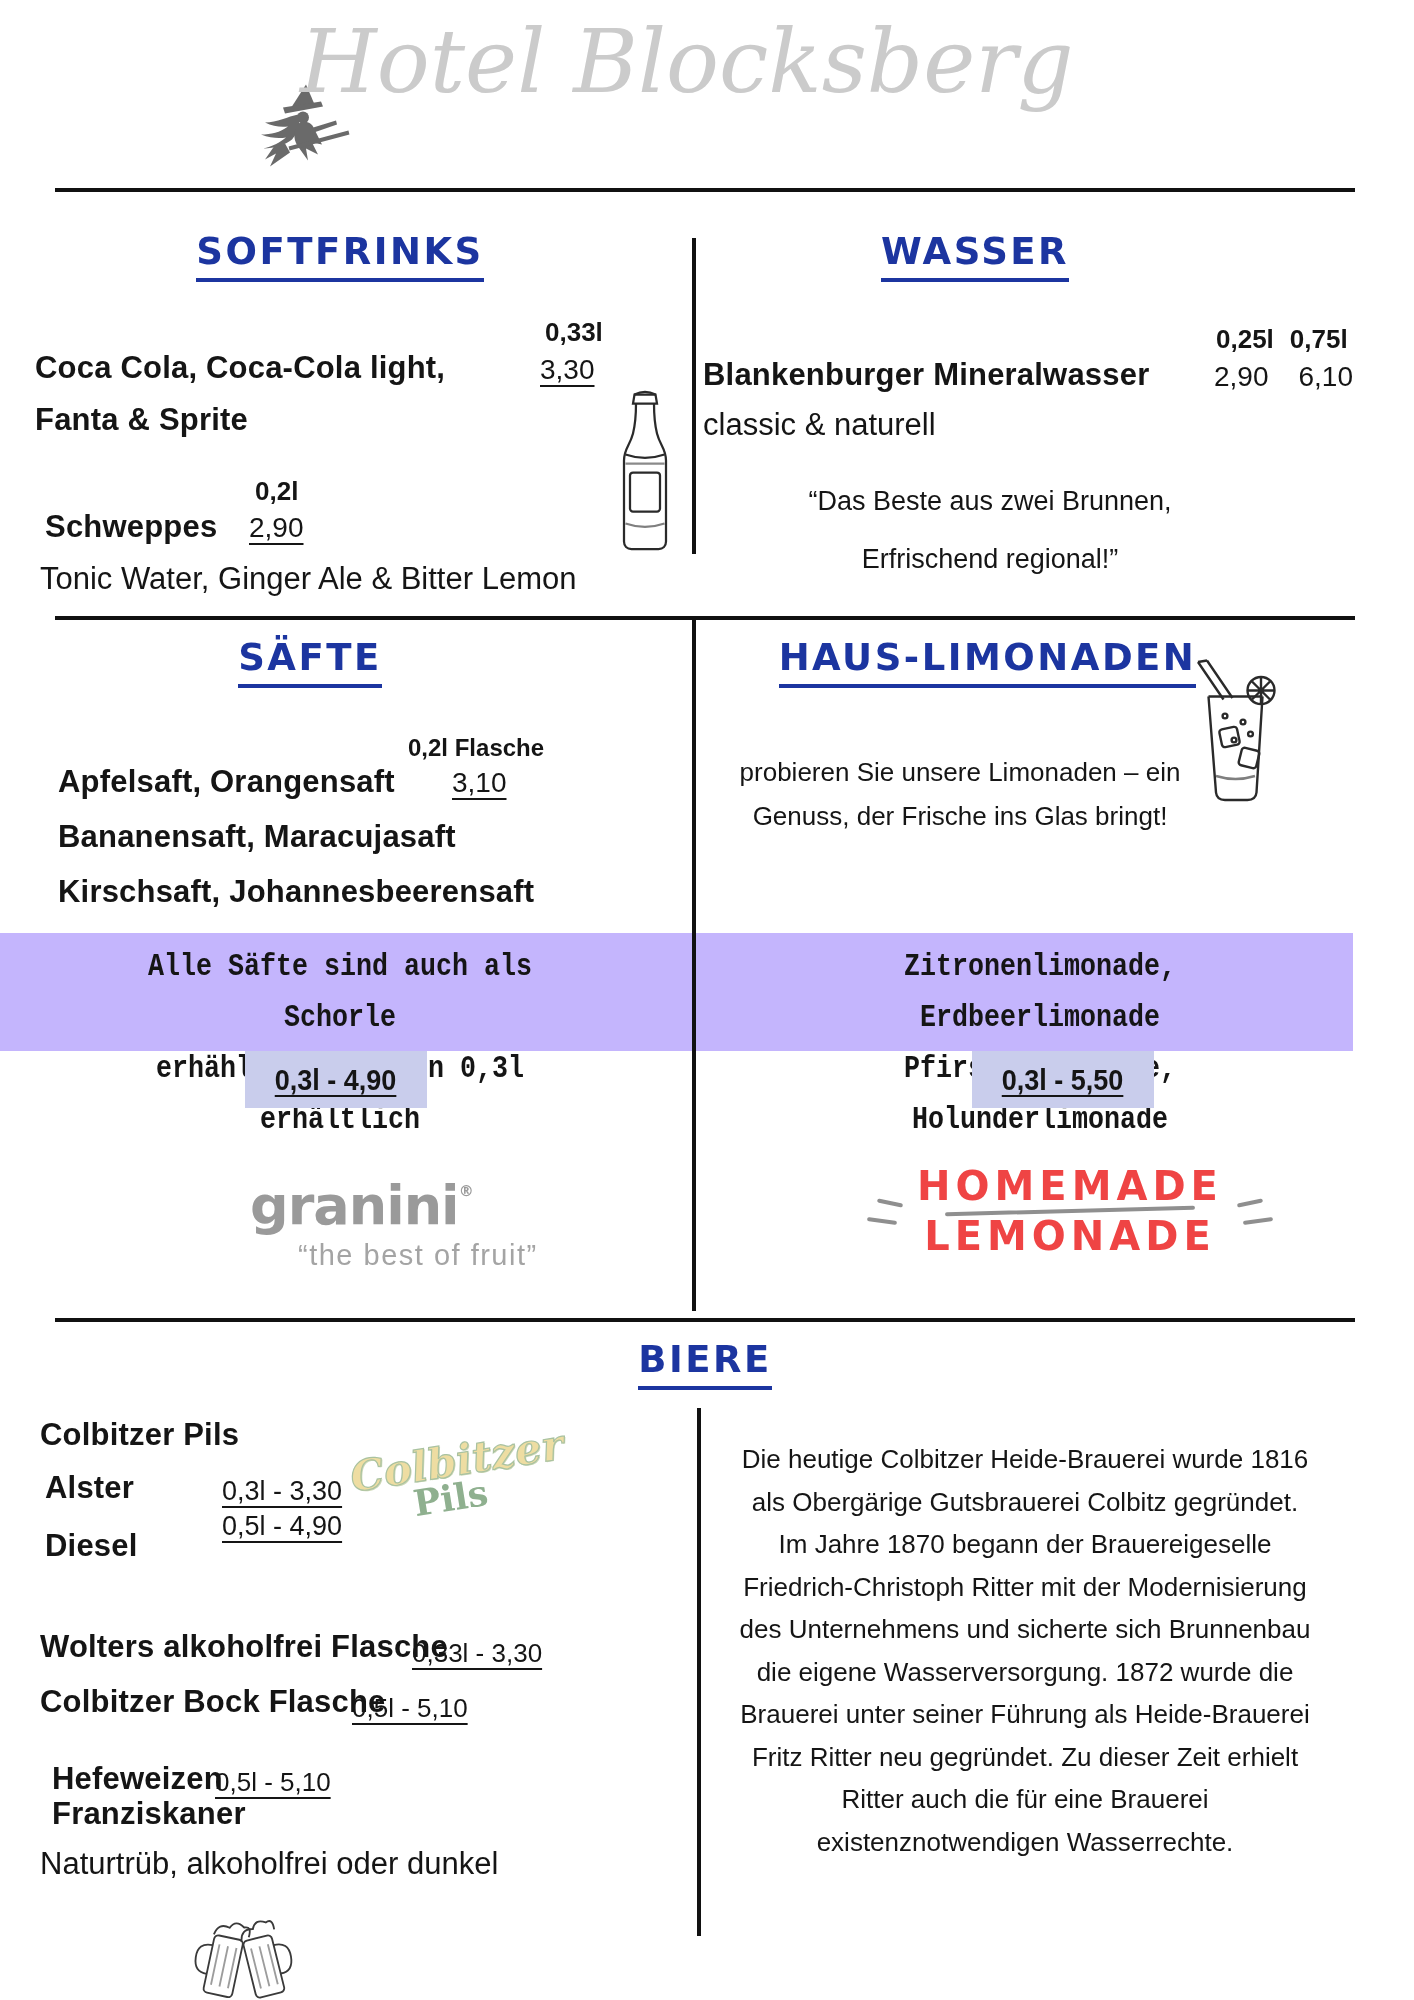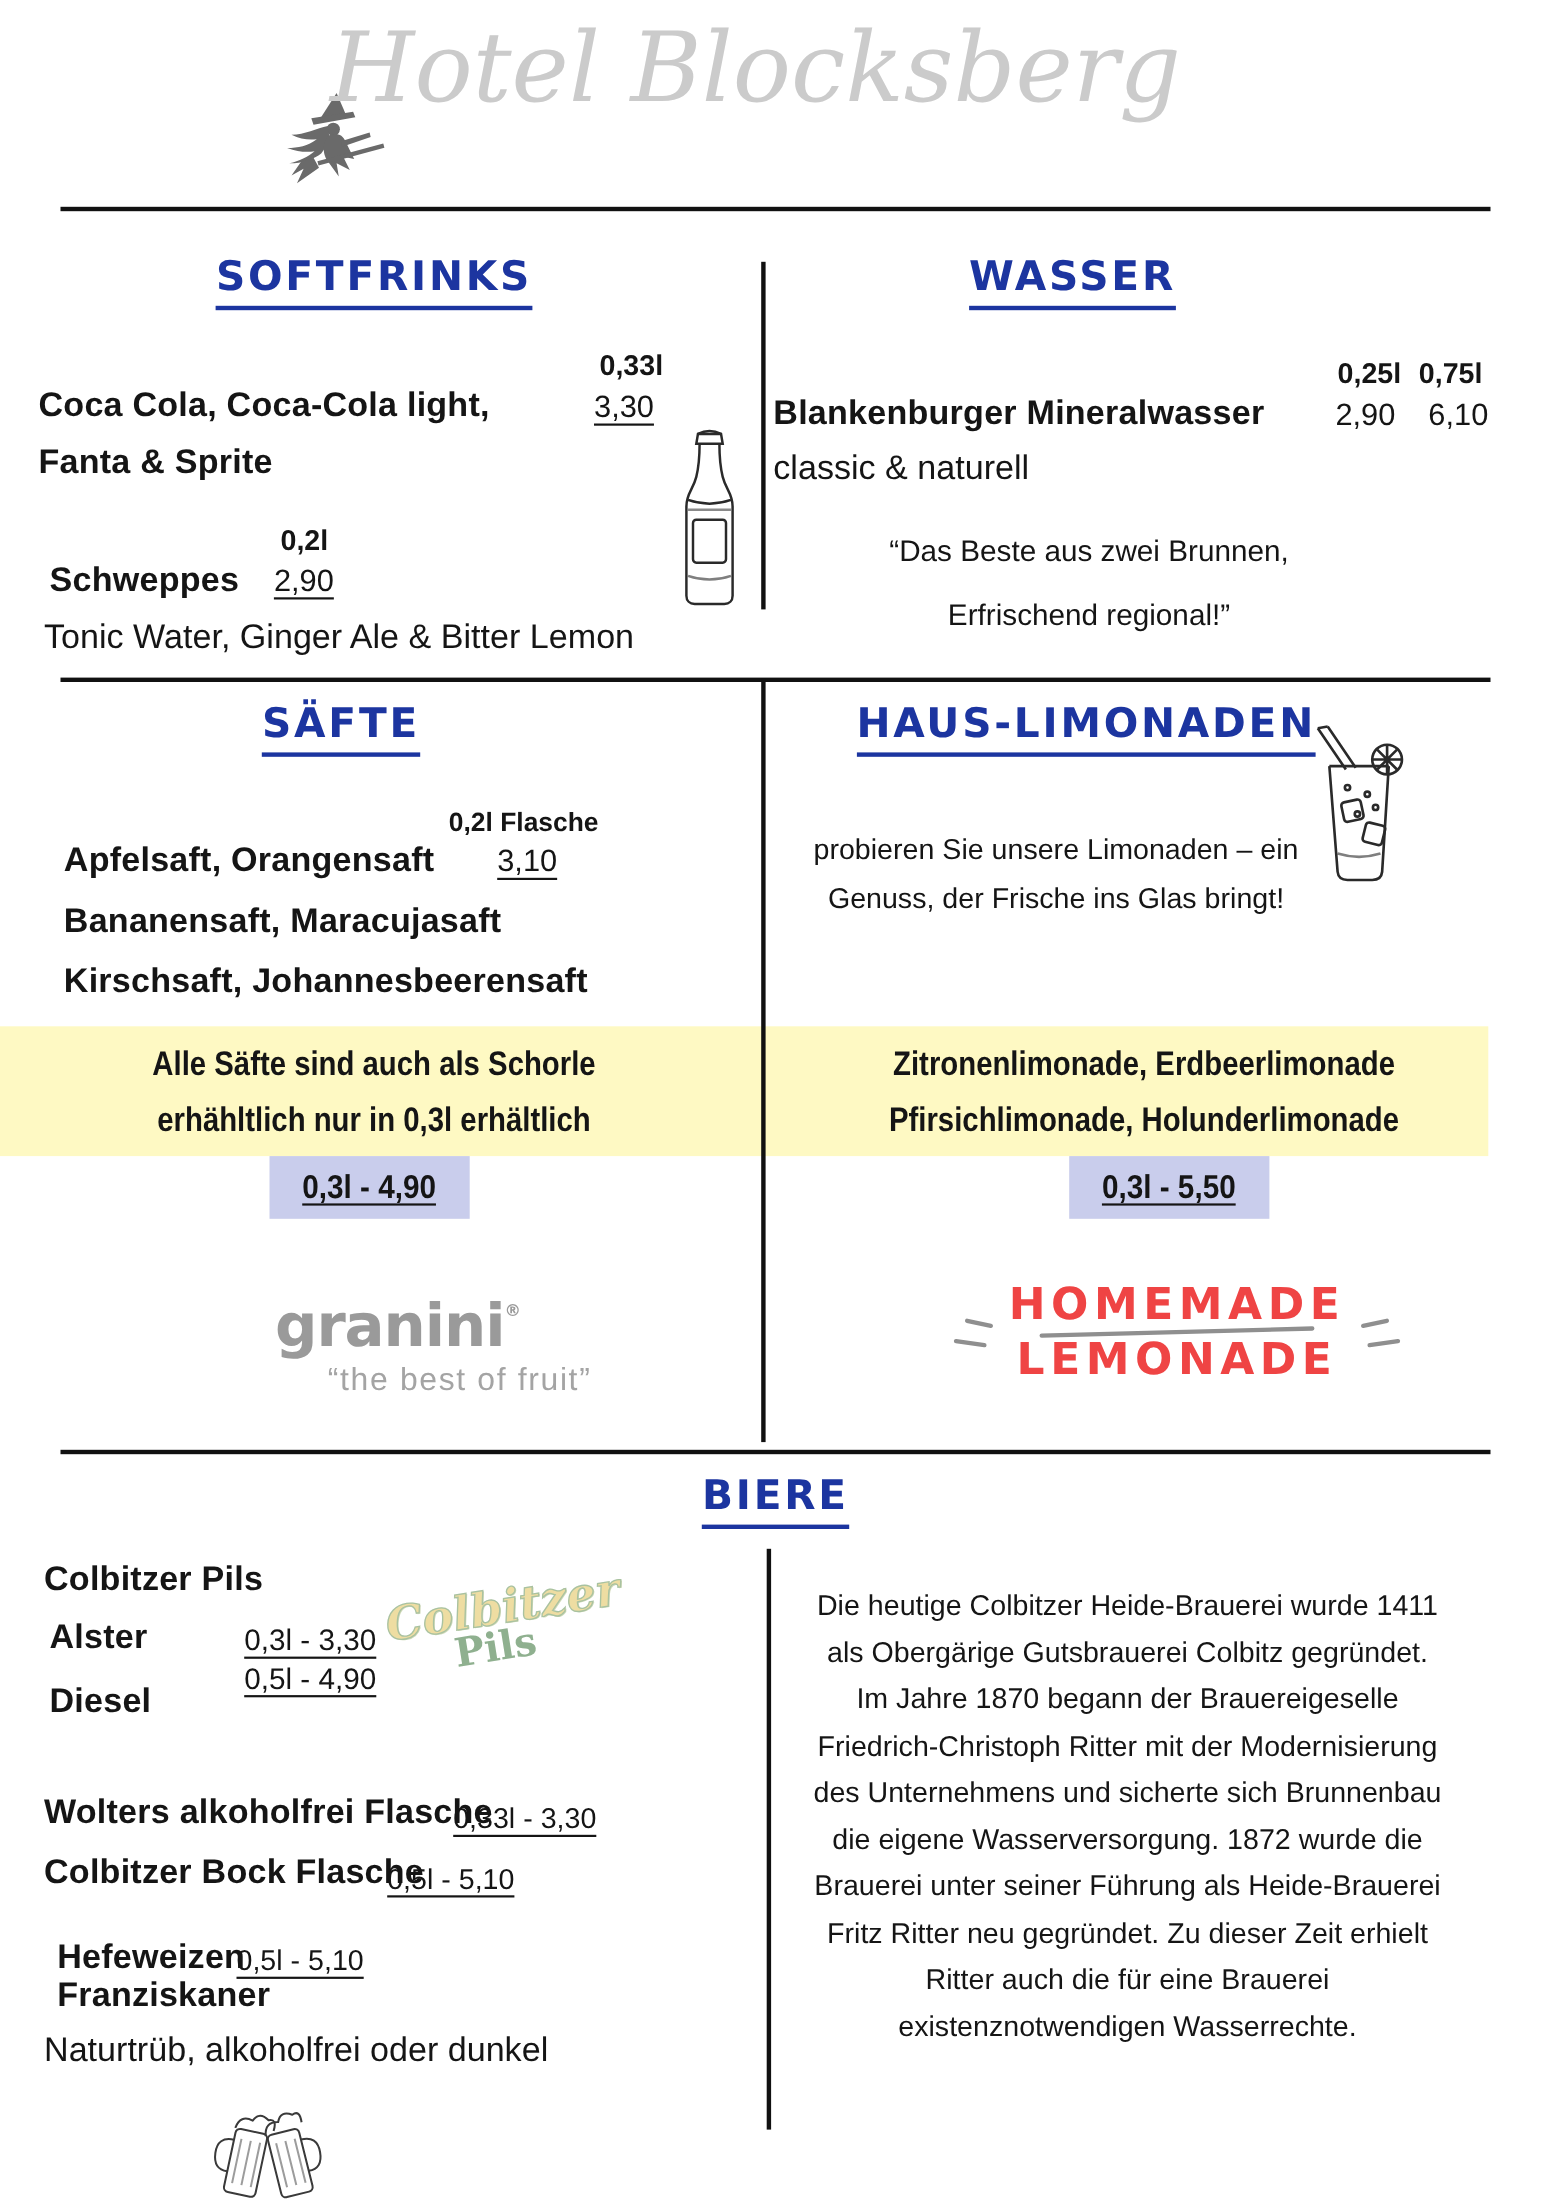--- a/index.html
+++ b/index.html
@@ -13,21 +13,21 @@
              font-size:37px;letter-spacing:2.5px;border-bottom:4px solid #1c35a0;
              padding-bottom:5px;line-height:1.1;}
   .bold-item{font-weight:700;font-size:31px;letter-spacing:.2px;white-space:nowrap;}
   .reg-item{font-size:31px;white-space:nowrap;}
   .size-label{font-weight:700;font-size:26px;white-space:nowrap;}
   .price{font-size:28px;white-space:nowrap;text-decoration:underline;
          text-underline-offset:6px;text-decoration-thickness:2px;}
   .price.no-u{text-decoration:none;}
   .quote-block{position:absolute;text-align:center;font-size:27px;line-height:58px;}
   .desc-block{position:absolute;text-align:center;font-size:26px;line-height:44px;}
-  .band{position:absolute;background:#fef9c3;}
+  .band{position:absolute;background:#c4b5fd;font-family:Liberation Mono, monospace;}
   .band-text{position:absolute;text-align:center;font-weight:700;font-size:31px;
              line-height:51px;transform:scaleX(.86);transform-origin:center;}
   .chip{position:absolute;background:#c9cdec;display:flex;align-items:center;justify-content:center;}
   .chip-text{font-weight:700;font-size:30px;transform:scaleX(.9);text-decoration:underline;
              text-underline-offset:5px;text-decoration-thickness:2px;white-space:nowrap;}
   .script-logo{position:absolute;text-align:center;font-family:"DejaVu Serif",serif;
                font-style:italic;font-size:88px;color:#cbcbcb;white-space:nowrap;line-height:1.4;}
   .granini{font-family:"DejaVu Sans",sans-serif;font-weight:bold;font-size:54px;
            color:#9a9a9a;letter-spacing:-1px;line-height:1;}
   .granini sup{font-size:15px;vertical-align:28px;}
@@ -224,21 +224,21 @@
         <path d="M93,42 q14,0 13,14 q-1,14 -13,13"></path>
         <path d="M65,32 q2,-12 13,-9 q4,-9 13,-3 q7,-3 6,8"></path>
         <path d="M72,40 v38 M80,40 v38 M88,40 v38" opacity=".5"></path>
       </g>
     </svg>
   </div>
 
   <div class="vdiv" style="left:697px;top:1408px;height:528px;"></div>
 
   <div class="story" style="left:710px;top:1438px;width:630px;">
-    <div>Die heutige Colbitzer Heide-Brauerei wurde 1411</div>
+    <div>Die heutige Colbitzer Heide-Brauerei wurde 1816</div>
     <div>als Obergärige Gutsbrauerei Colbitz gegründet.</div>
     <div>Im Jahre 1870 begann der Brauereigeselle</div>
     <div>Friedrich-Christoph Ritter mit der Modernisierung</div>
     <div>des Unternehmens und sicherte sich Brunnenbau</div>
     <div>die eigene Wasserversorgung. 1872 wurde die</div>
     <div>Brauerei unter seiner Führung als Heide-Brauerei</div>
     <div>Fritz Ritter neu gegründet. Zu dieser Zeit erhielt</div>
     <div>Ritter auch die für eine Brauerei</div>
     <div>existenznotwendigen Wasserrechte.</div>
   </div>

